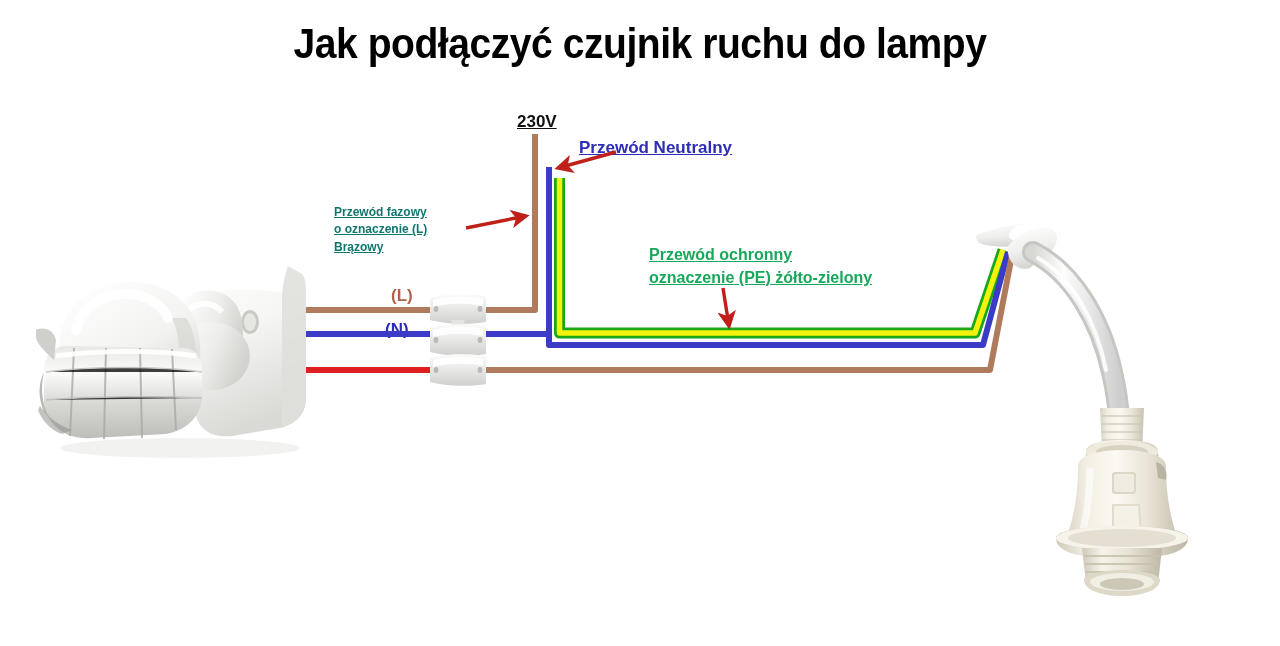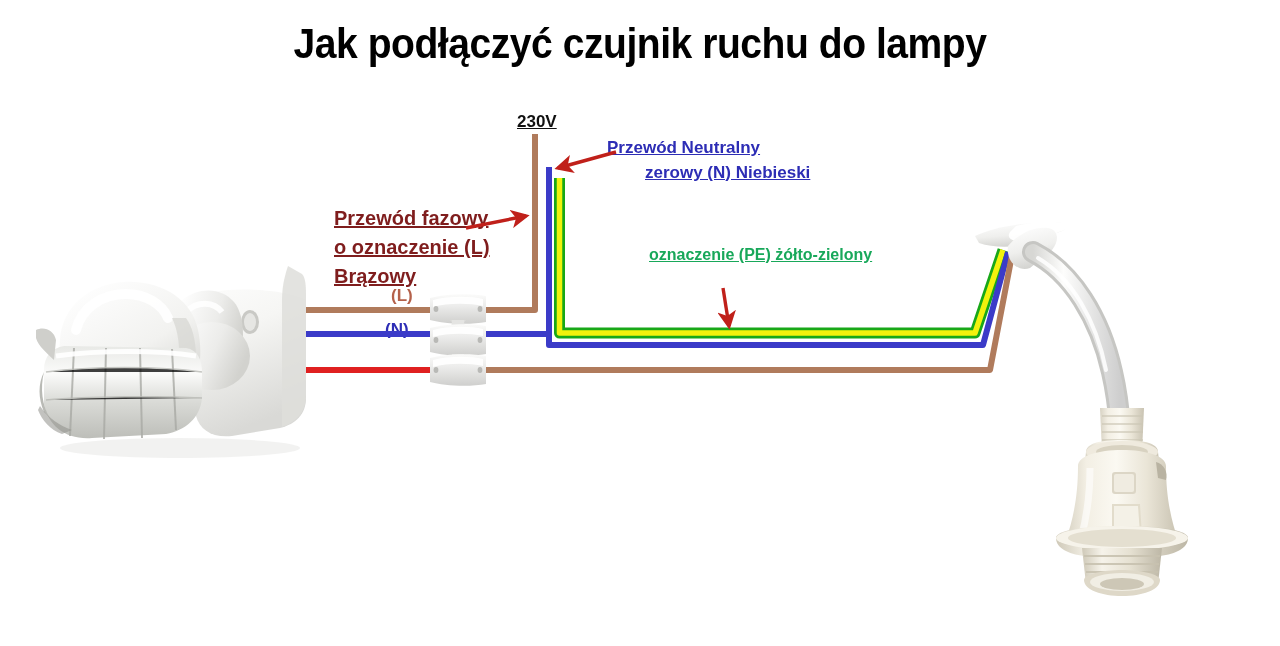--- a/index.html
+++ b/index.html
@@ -46,27 +46,26 @@
     left: 517px;
     top: 110px;
     font-size: 17px;
     color: #111111;
   }
   #label-l {
     left: 579px;
     top: 136px;
     font-size: 17px;
     color: #2d2db5;
-    margin-left: 28px;
   }
   #label-phase {
     left: 334px;
     top: 204px;
-    font-size: 20px;
-    color: #7f1d1d;
+    font-size: 12px;
+    color: #0f766e;
   }
   #label-pe {
     left: 649px;
     top: 243px;
     font-size: 16px;
     color: #18a85a;
   }
   .term {
     position: absolute;
     font-family: "Liberation Sans", sans-serif;
@@ -350,29 +349,29 @@
 
     <path d="M 616 152 L 558 168" fill="none" stroke="#c0201a" stroke-width="3.4" marker-end="url(#ah)"></path>
 
     <path d="M 723 288 L 729 326" fill="none" stroke="#c0201a" stroke-width="3.4" marker-end="url(#ah)"></path>
   </svg>
 
   <div class="label" id="label-230v">230V</div>
 
   <div class="label" id="label-l">
     <div>Przewód Neutralny</div>
-    <div style="padding-left:38px">zerowy (N) Niebieski</div>
   </div>
 
   <div class="label" id="label-phase">
     <div>Przewód fazowy</div>
     <div>o oznaczenie (L)</div>
     <div>Brązowy</div>
   </div>
 
   <div class="label" id="label-pe">
+    <div>Przewód ochronny</div>
     <div>oznaczenie (PE) żółto-zielony</div>
   </div>
 
   <div class="term" id="term-l">(L)</div>
   <div class="term" id="term-n">(N)</div>
 
 </div>
 
 </body></html>

